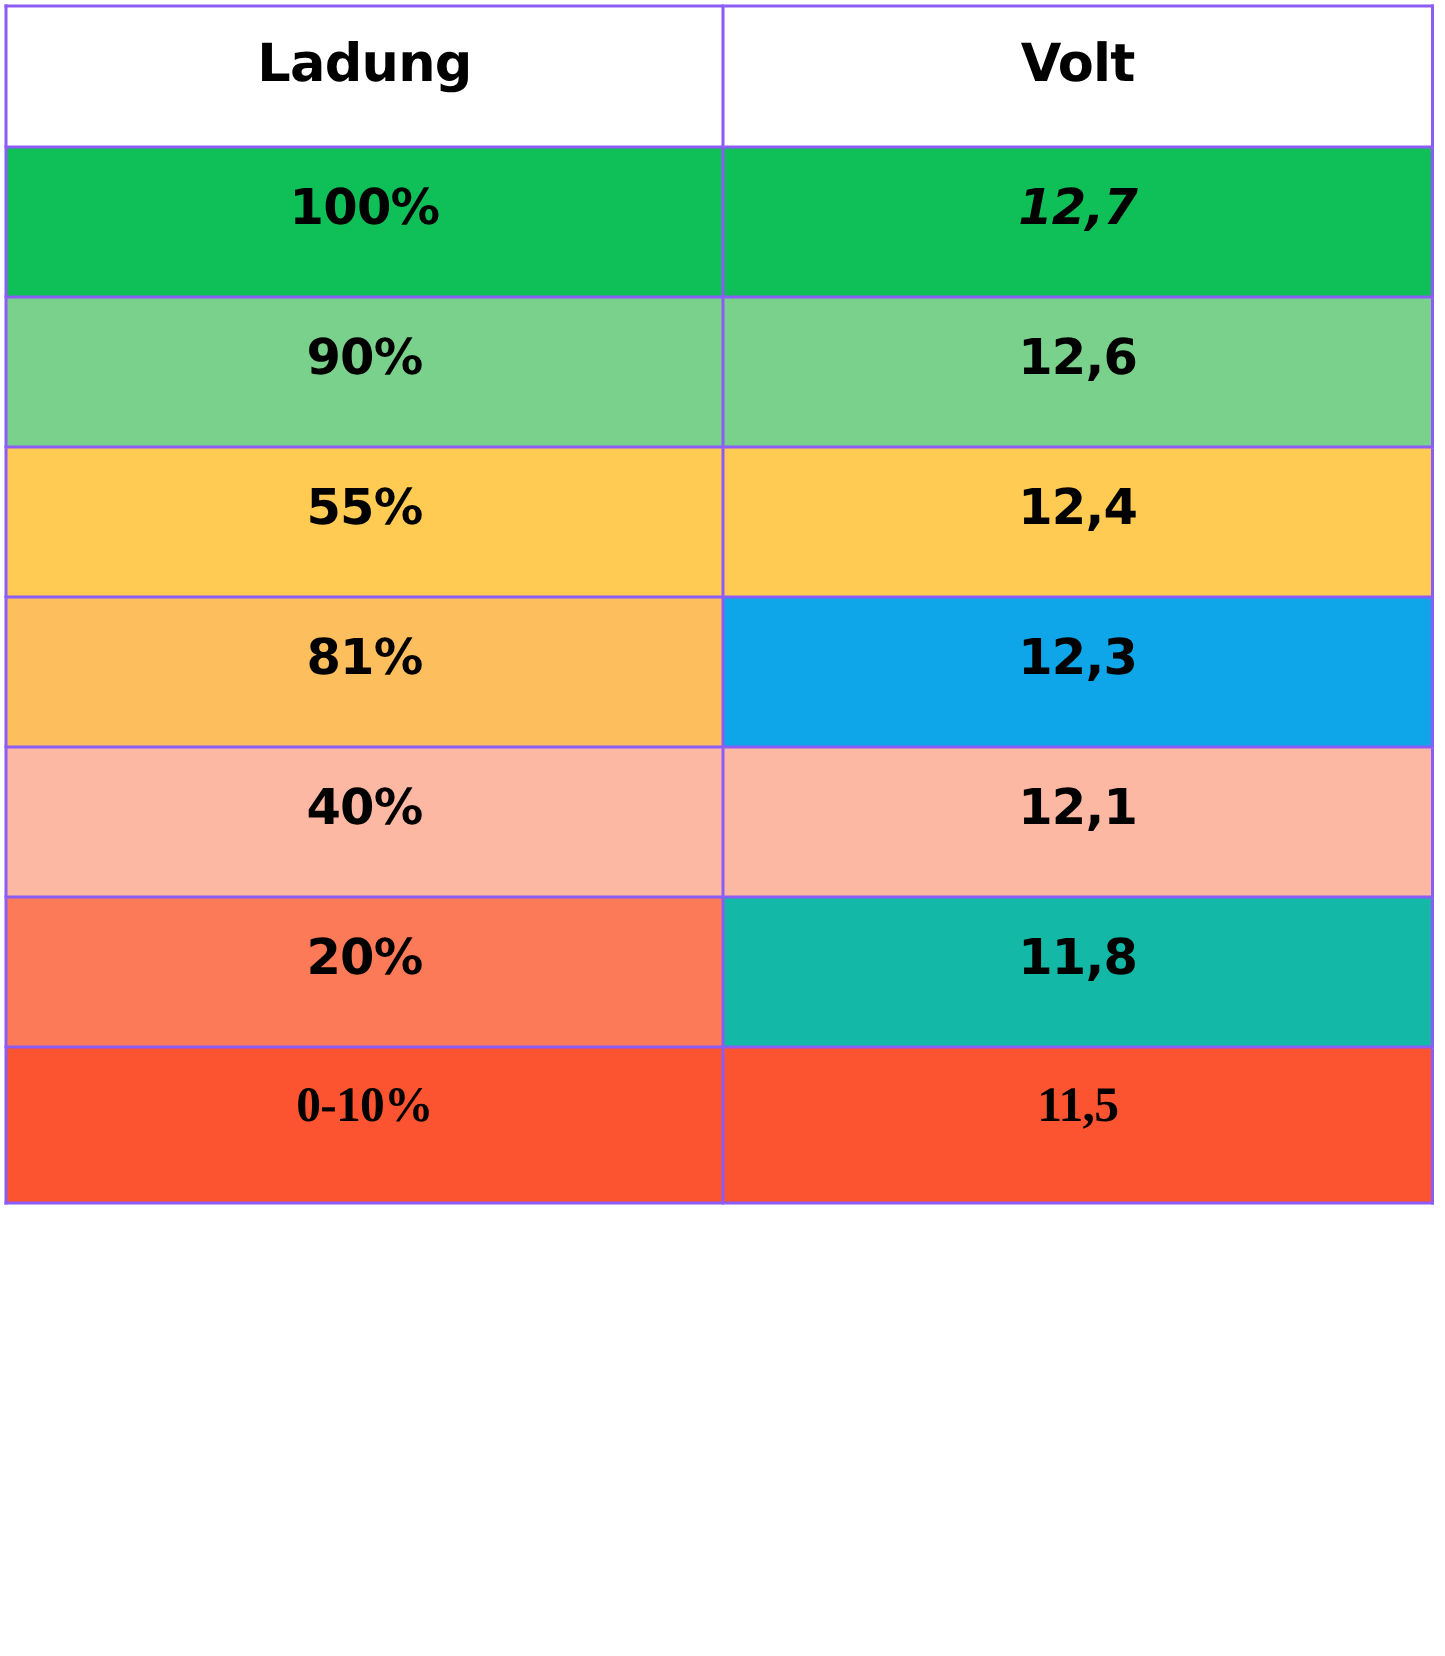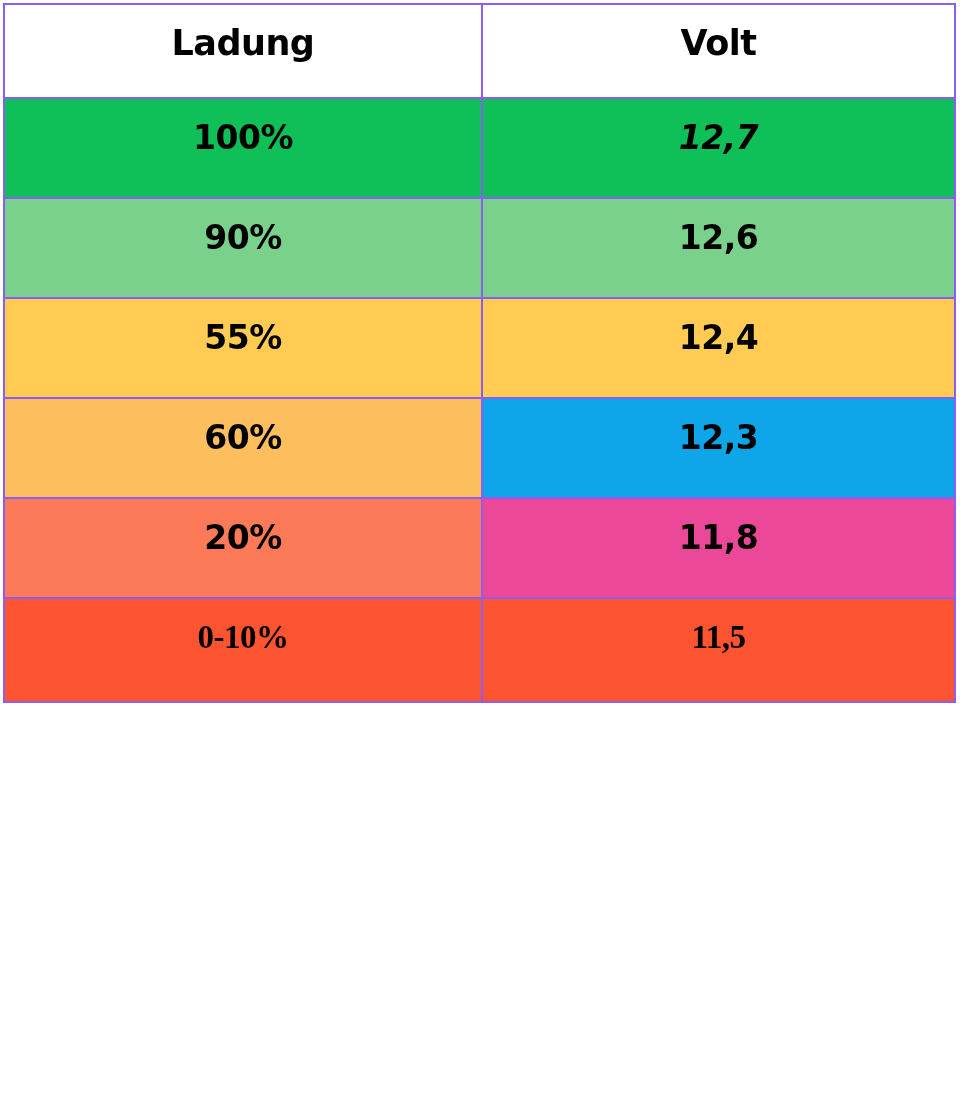--- a/index.html
+++ b/index.html
@@ -104,31 +104,39 @@
       <tr>
         <td style="background: rgb(255, 203, 82);">
           <span class="cell-inner">55%</span>
         </td>
         <td style="background: rgb(255, 203, 82);">
           <span class="cell-inner">12,4</span>
         </td>
       </tr>
       <tr>
         <td style="background: rgb(253, 190, 94);">
-          <span class="cell-inner">60%</span>
+          <span class="cell-inner">81%</span>
         </td>
         <td style="background: #0ea5e9;">
           <span class="cell-inner">12,3</span>
         </td>
       </tr>
       <tr>
+        <td style="background: rgb(252, 184, 162);">
+          <span class="cell-inner">40%</span>
+        </td>
+        <td style="background: rgb(252, 184, 162);">
+          <span class="cell-inner">12,1</span>
+        </td>
+      </tr>
+      <tr>
         <td style="background: rgb(252, 122, 88);">
           <span class="cell-inner">20%</span>
         </td>
-        <td style="background: #ec4899;">
+        <td style="background: #14b8a6;">
           <span class="cell-inner">11,8</span>
         </td>
       </tr>
       <tr>
         <td style="background: rgb(252, 83, 48);">
           <span class="cell-inner">0-10%</span>
         </td>
         <td style="background: rgb(252, 83, 48);">
           <span class="cell-inner">11,5</span>
         </td>

